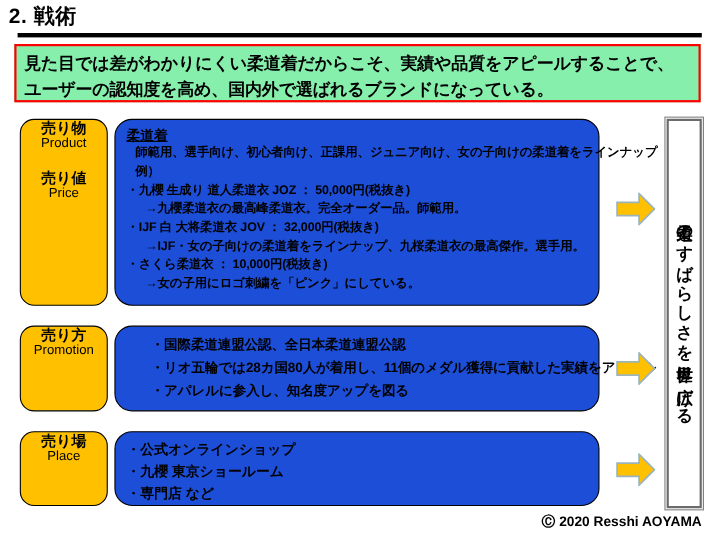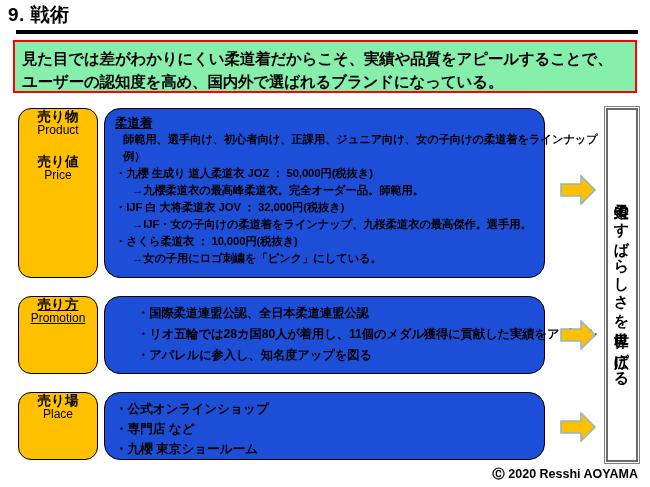--- a/index.html
+++ b/index.html
@@ -73,21 +73,21 @@
     background: #FFC000;
     border: 1.5px solid #000000;
     border-radius: 13px;
     box-sizing: border-box;
     display: flex;
     flex-direction: column;
     align-items: center;
     text-align: center;
   }
   #label-product { top: 0; height: 170px; }
-  #label-promotion { top: 0; height: 78px; text-decoration: underline; }
+  #label-promotion { top: 0; height: 78px; }
   #label-place { top: 0; height: 68px; }
 
   .label-group { line-height: 1.12; }
   .label-group + .label-group { margin-top: 16px; }
   .label-jp {
     font-size: 13.5px;
     font-weight: bold;
     color: #000000;
     white-space: nowrap;
   }
@@ -199,21 +199,21 @@
     bottom: 4px;
     font-size: 12.5px;
     font-weight: bold;
     color: #000000;
     white-space: nowrap;
   }
 </style>
 </head>
 <body>
 
-<div id="slide-title">9. 戦術</div>
+<div id="slide-title">2. 戦術</div>
 <div id="title-rule"></div>
 
 <div id="headline-box">
   <div class="hl-line">見た目では差がわかりにくい柔道着だからこそ、実績や品質をアピールすることで、</div>
   <div class="hl-line">ユーザーの認知度を高め、国内外で選ばれるブランドになっている。</div>
 </div>
 
 <div class="row" id="row-product" style="width:650px;height:170px;">
 
   <div class="label-box" id="label-product">
@@ -260,22 +260,22 @@
 
   <div class="label-box" id="label-place">
     <div class="label-group">
       <div class="label-jp">売り場</div>
       <div class="label-en">Place</div>
     </div>
   </div>
 
   <div class="content-box" id="content-place">
     <div class="pl-line">・公式オンラインショップ</div>
+    <div class="pl-line">・九櫻  東京ショールーム</div>
     <div class="pl-line">・専門店  など</div>
-    <div class="pl-line">・九櫻  東京ショールーム</div>
   </div>
 </div>
 
 <div class="arrow" id="arrow-product">
   <svg width="36" height="30" viewBox="0 0 36 30">
     <polygon points="1,9 21,9 21,1 35,15 21,29 21,21 1,21" fill="#FFC000" stroke="#9BB4BC" stroke-width="1.6" stroke-linejoin="miter"></polygon>
   </svg>
 </div>
 <div class="arrow" id="arrow-promotion">
   <svg width="36" height="30" viewBox="0 0 36 30">

